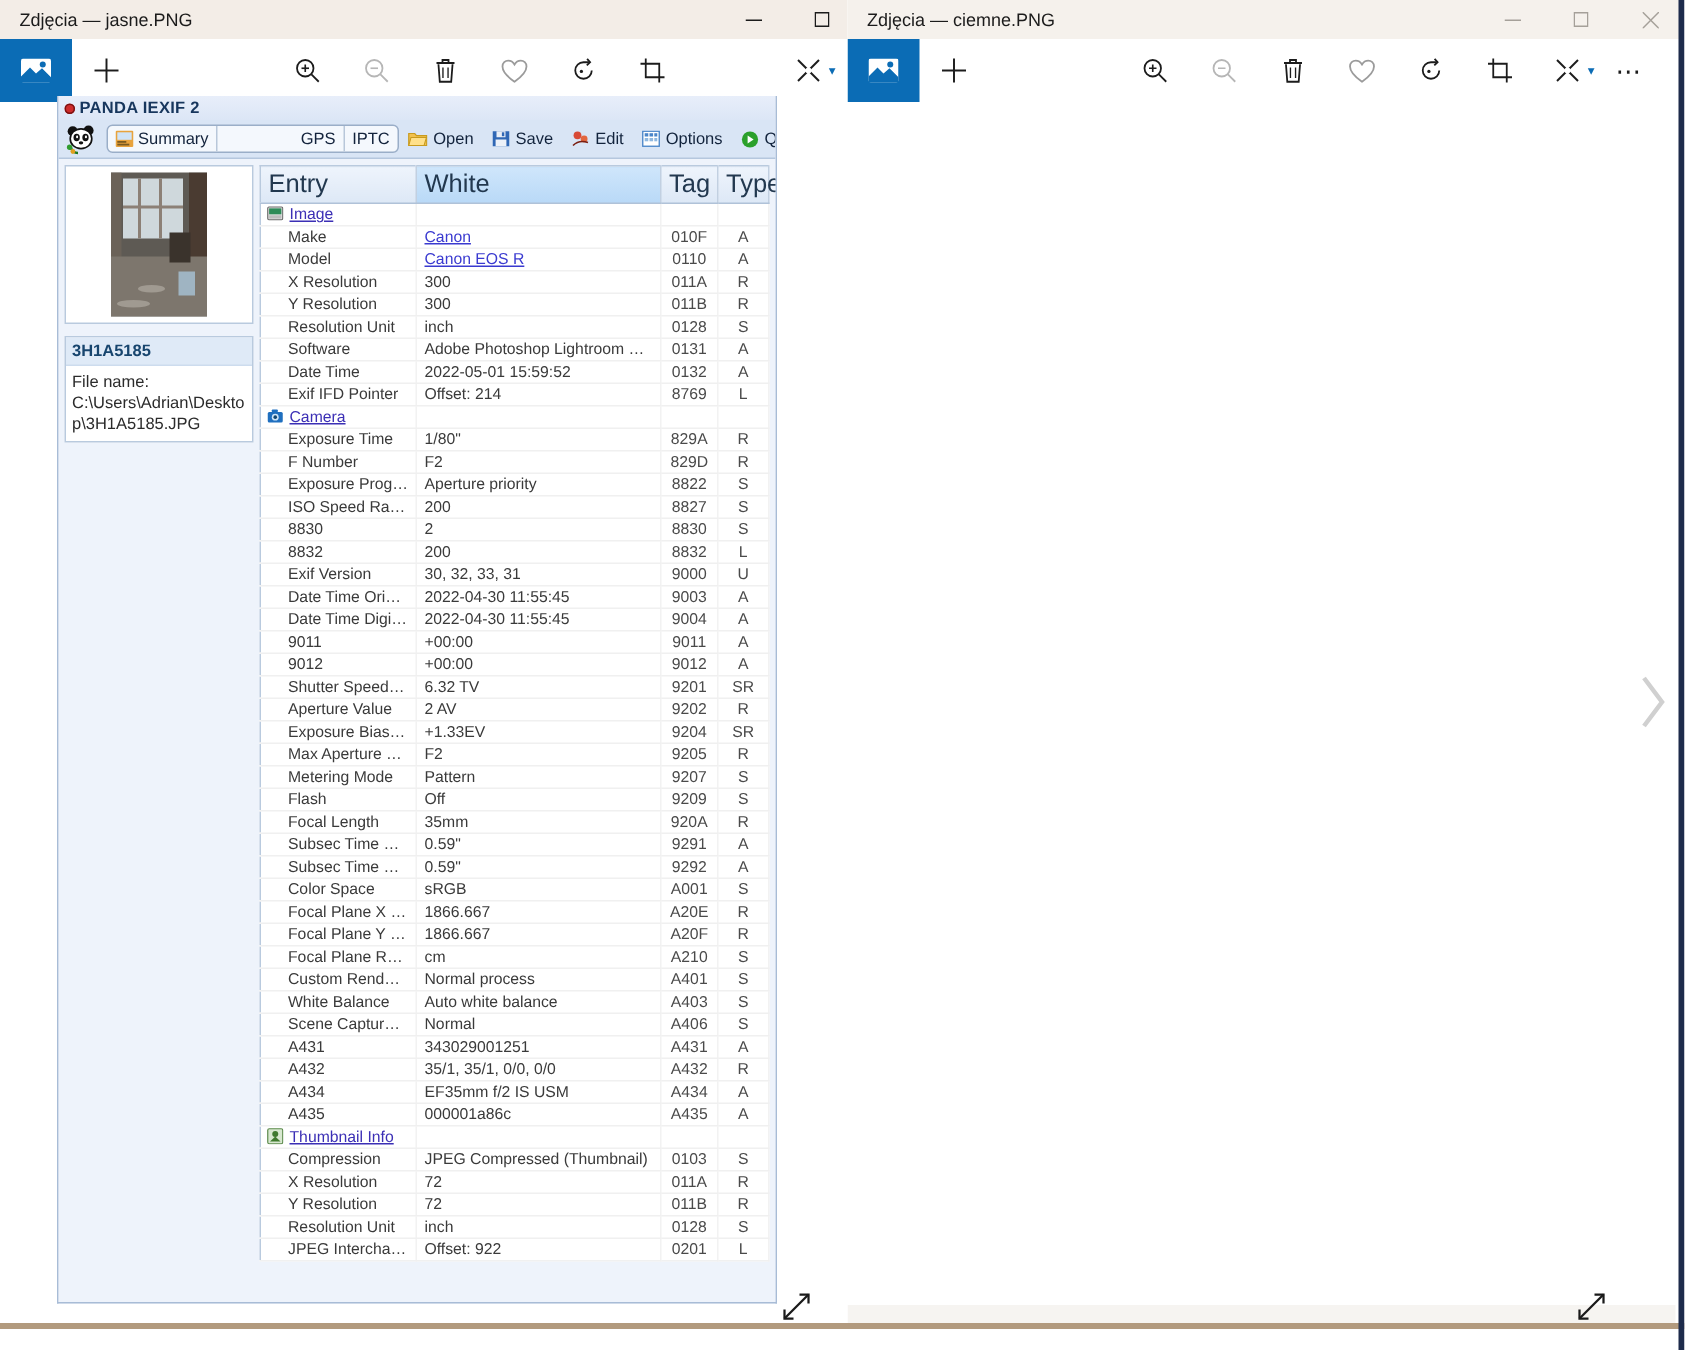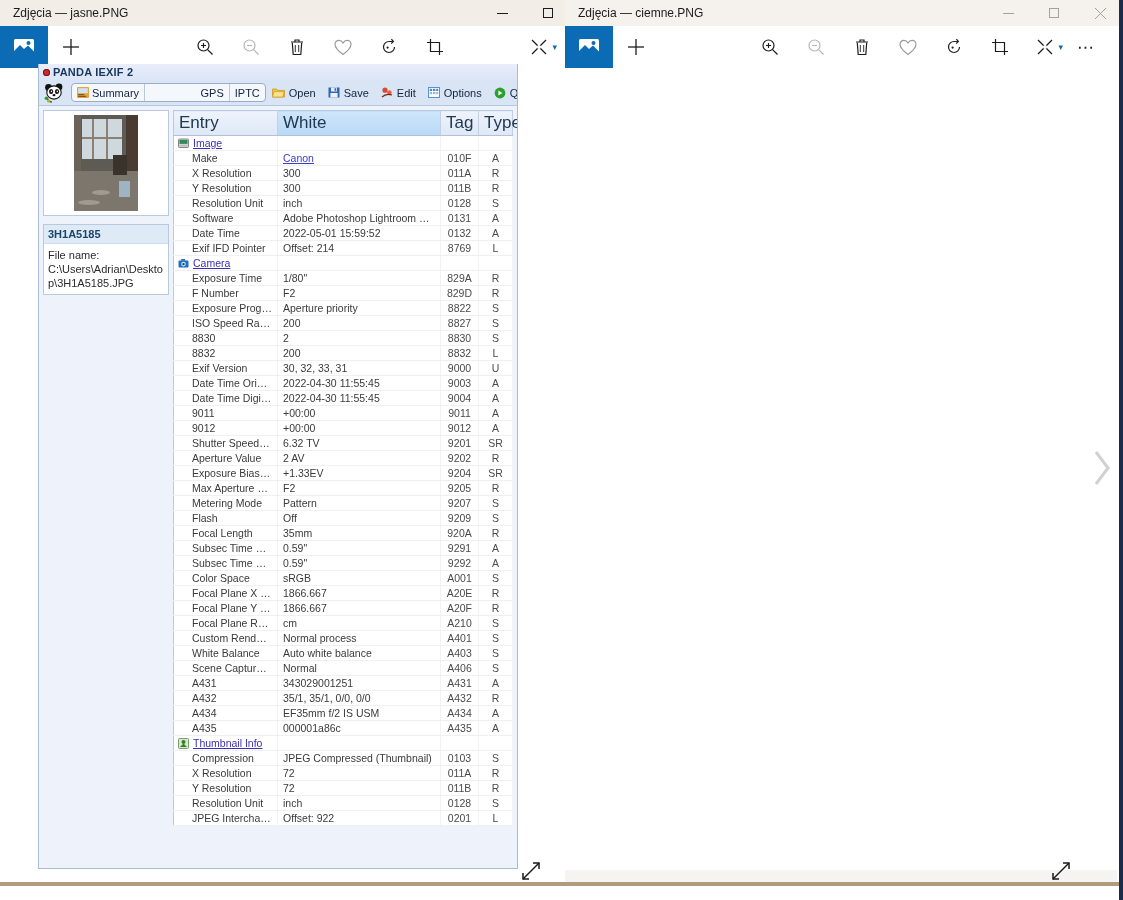--- a/index.html
+++ b/index.html
@@ -424,20 +424,26 @@
                   <td class="tag"></td>
                   <td class="type"></td>
                 </tr>
                 <tr>
                   <td class="entry ind">Make</td>
                   <td class="value"><span class="lnk">Canon</span></td>
                   <td class="tag">010F</td>
                   <td class="type">A</td>
                 </tr>
                 <tr>
+                  <td class="entry ind">Model</td>
+                  <td class="value"><span class="lnk">Canon EOS R</span></td>
+                  <td class="tag">0110</td>
+                  <td class="type">A</td>
+                </tr>
+                <tr>
                   <td class="entry ind">X Resolution</td>
                   <td class="value">300</td>
                   <td class="tag">011A</td>
                   <td class="type">R</td>
                 </tr>
                 <tr>
                   <td class="entry ind">Y Resolution</td>
                   <td class="value">300</td>
                   <td class="tag">011B</td>
                   <td class="type">R</td>

